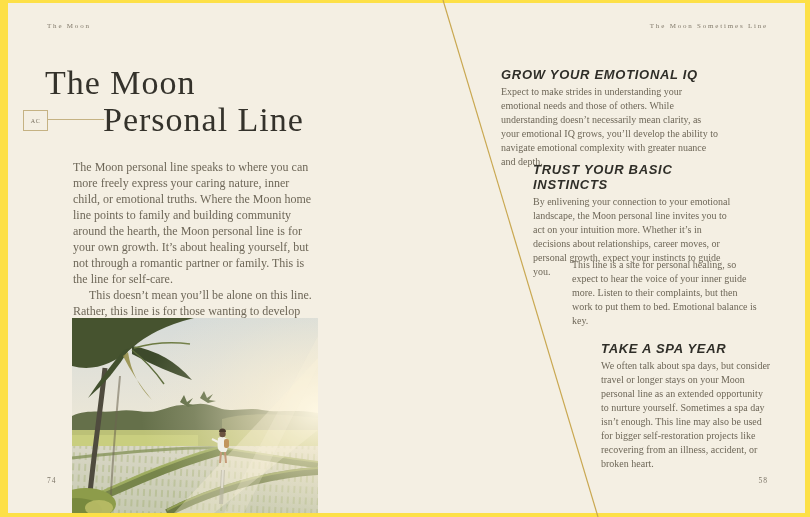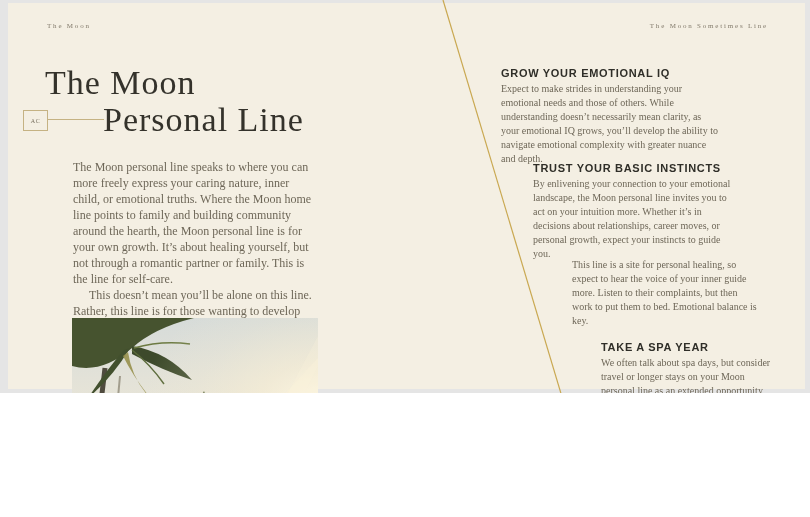--- a/index.html
+++ b/index.html
@@ -1,35 +1,35 @@
 <!DOCTYPE html>
 <html><head>
 <meta charset="utf-8">
 <style>
   html,body{margin:0;padding:0;background:#ffffff;}
-  .spread{position:relative;width:810px;height:393px;background:#e5e5e5;overflow:hidden;
+  .spread{position:relative;width:810px;height:517px;background:#fde047;overflow:hidden;
           font-family:"Liberation Serif", serif;}
   .paper{position:absolute;left:8px;top:3px;right:5px;bottom:4px;background:#f4efe3;}
   
   .running-head{position:absolute;font-size:7px;letter-spacing:1.8px;color:#837b6c;}
   .folio{position:absolute;font-size:7.5px;letter-spacing:1px;color:#7d7668;}
   
   .title-line{position:absolute;font-size:34px;font-weight:400;color:#34322b;letter-spacing:1px;line-height:1;}
   .ac-box{position:absolute;left:23px;top:110px;width:23px;height:19px;border:1px solid #c5b283;
           display:flex;align-items:center;justify-content:center;}
   .ac-box span{font-size:6px;letter-spacing:.5px;color:#77705f;}
   .connector{position:absolute;left:47px;top:119px;width:57px;height:1px;background:#c5b283;}
   
   .body-copy{position:absolute;left:73px;top:159px;width:242px;font-size:12px;line-height:16px;color:#6e6758;}
   .body-copy p{margin:0;}
   .body-copy p.indent{text-indent:16px;}
   
   .section{position:absolute;color:#6e6758;}
-  .section h3{margin:0 0 3px 0;font-family:"Liberation Sans", sans-serif;font-size:11px;font-weight:700;
-              letter-spacing:.7px;color:#2f2e28;}
+  .section h3{margin:0 0 3px 0;font-family:"Liberation Sans", sans-serif;font-size:13px;font-weight:700;
+              letter-spacing:.7px;color:#2f2e28;font-style:italic;}
   .section p{margin:0;font-size:10px;line-height:14px;}
   .s1{left:501px;top:67px;width:218px;}
   .s2{left:533px;top:162px;width:202px;}
   .s3{left:572px;top:258px;width:188px;}
   .s4{left:601px;top:341px;width:172px;}
   
   .photo{position:absolute;left:72px;top:318px;width:246px;height:195px;overflow:hidden;}
   .photo svg{display:block;}
   
   .diag{position:absolute;left:0;top:0;width:810px;height:517px;pointer-events:none;}

